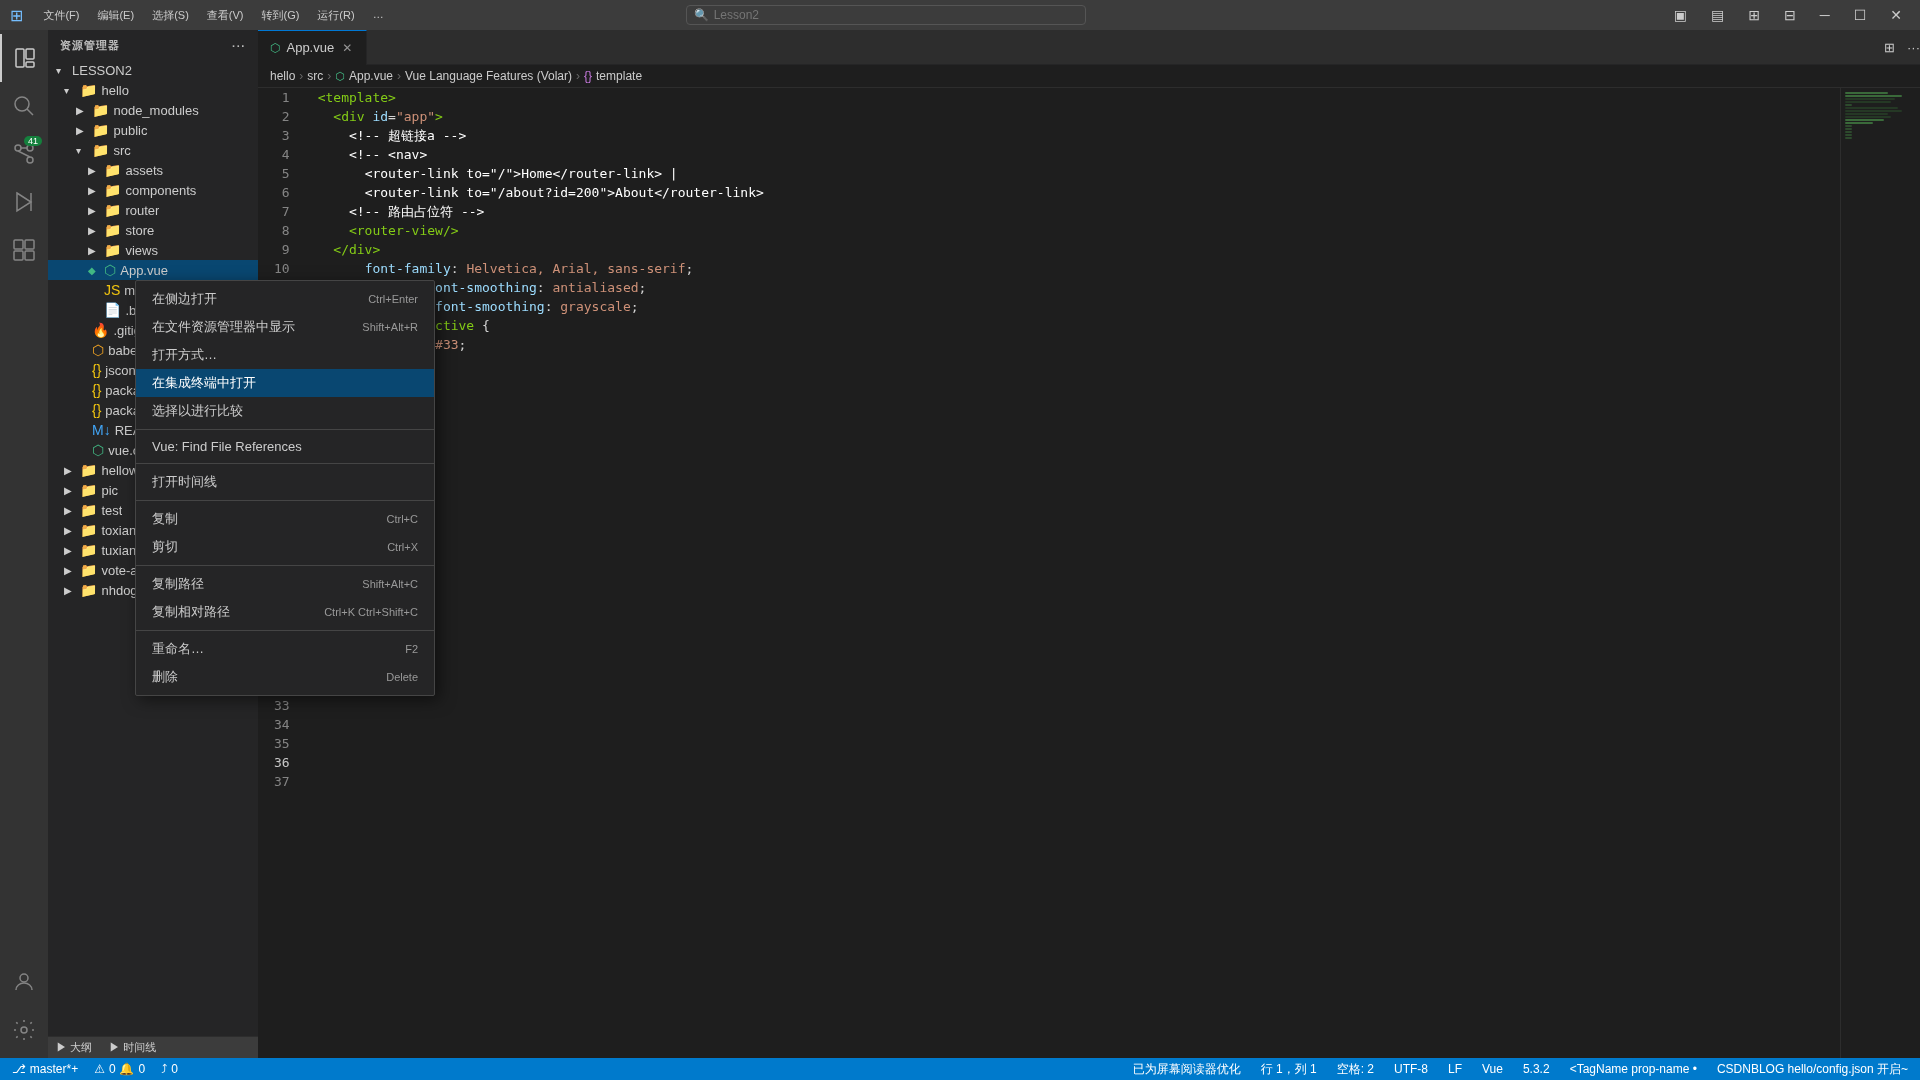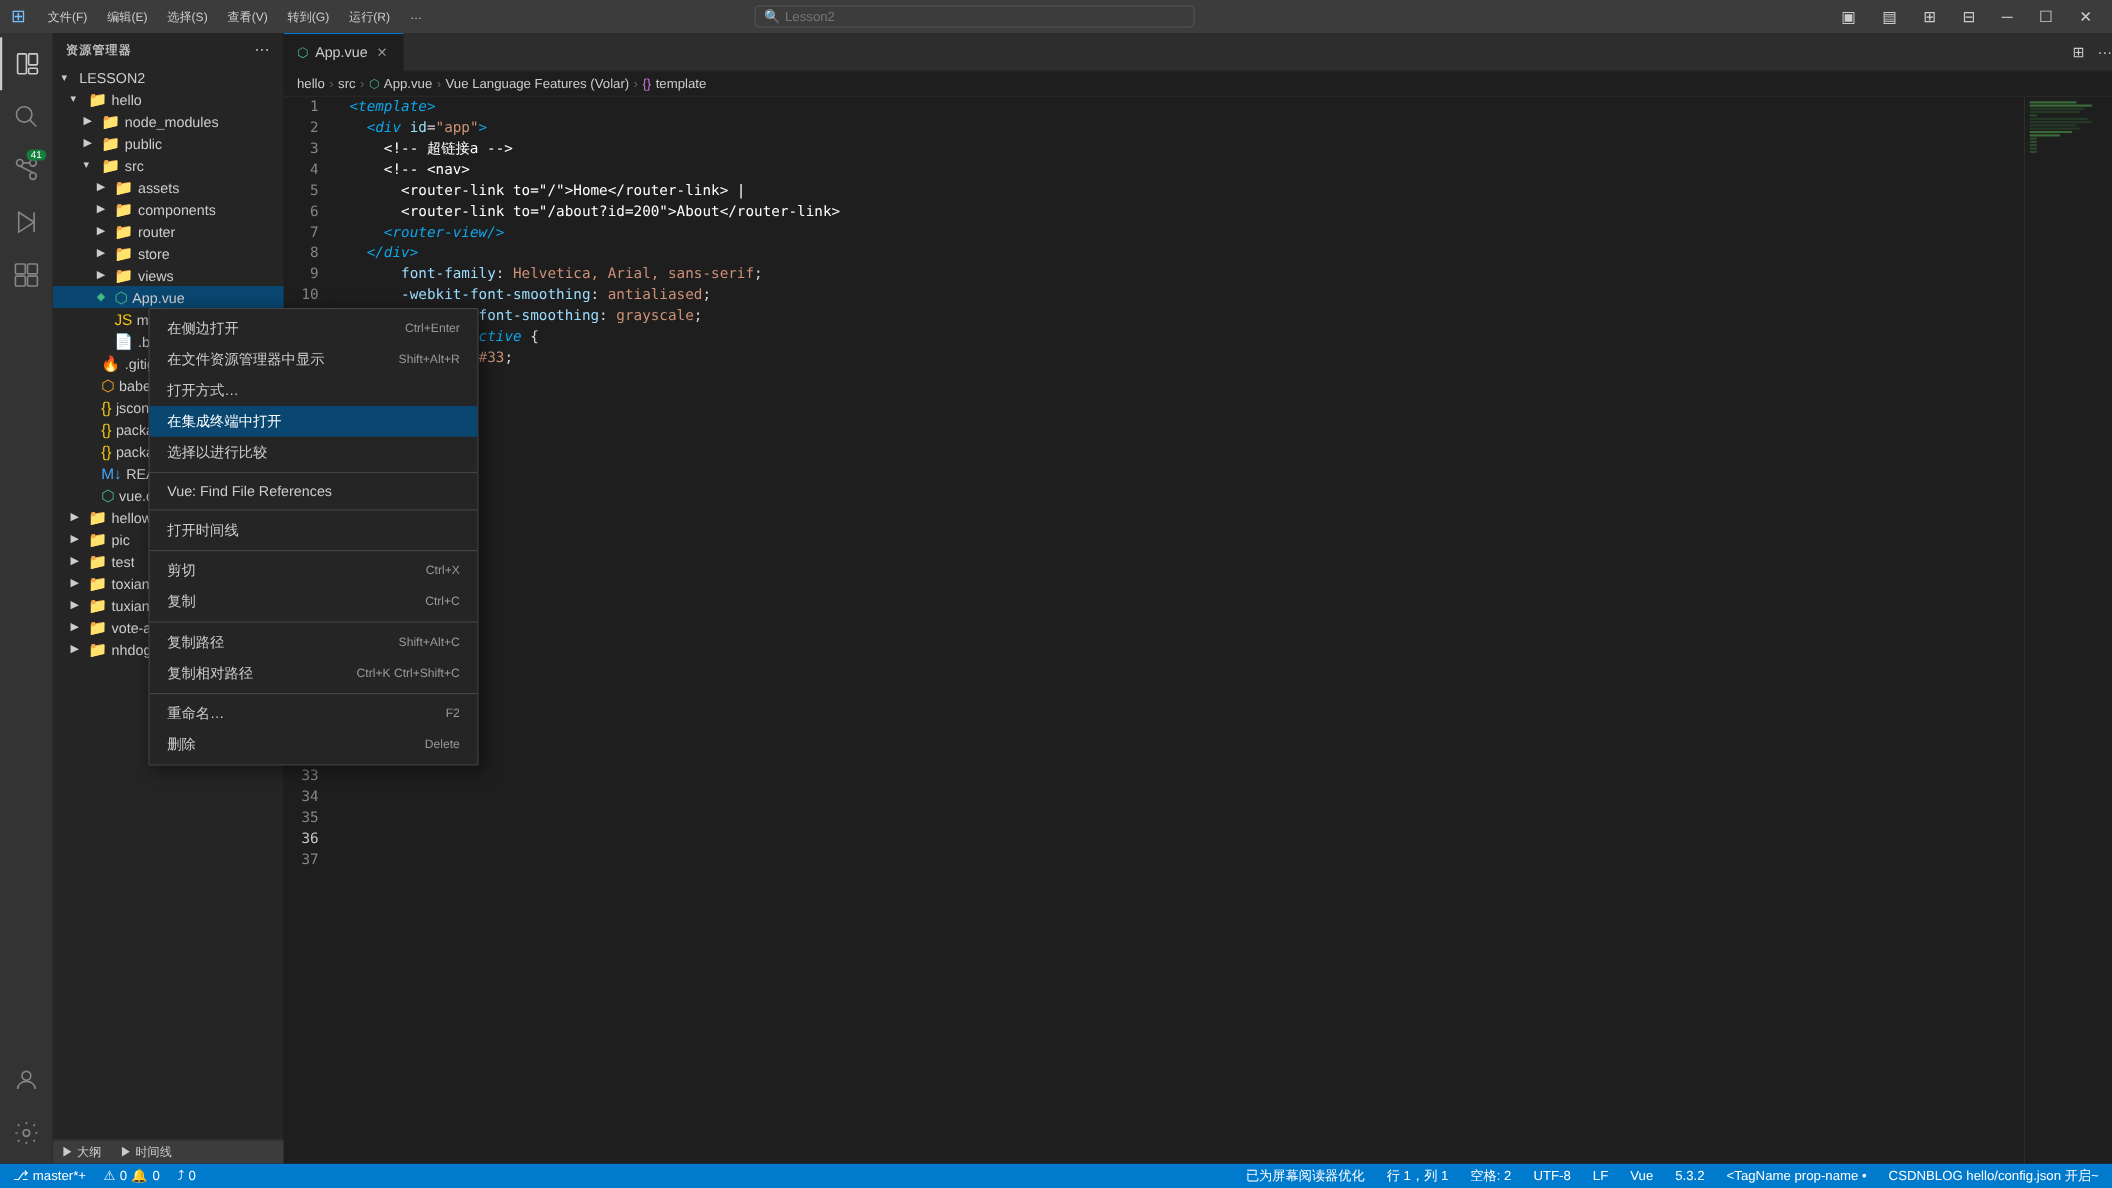--- a/index.html
+++ b/index.html
@@ -92,21 +92,21 @@
     }
     .code-content {
       flex: 1; overflow: auto; font-family: 'Consolas', monospace; font-size: 13px; line-height: 19px; padding: 0 16px; background: #1e1e1e; color: #d4d4d4;
     }
     .code-content::-webkit-scrollbar { width: 8px; height: 8px; }
     .code-content::-webkit-scrollbar-thumb { background: #424242; }
 
     .line { white-space: pre; display: block; }
 
     
-    .c-tag { color: #0ea5e9; font-style: italic; }
+    .c-tag { color: #84cc16; }
     .c-attr { color: #9cdcfe; }
     .c-string { color: #ce9178; }
     .c-comment { color: #ffffff; }
     .c-value { color: #ce9178; }
     .c-property { color: #9cdcfe; }
 
     
     .minimap { width: 80px; background: #1e1e1e; flex-shrink: 0; overflow: hidden; border-left: 1px solid #2d2d2d; }
     .minimap-content { padding: 4px; }
     .minimap-line { height: 2px; margin-bottom: 1px; background: #2d4a2d; border-radius: 1px; }
@@ -471,20 +471,21 @@
           <div>37</div>
       </div>
       <div class="code-content">
         <span class="line"><span class="c-tag">&lt;template&gt;</span></span>
         <span class="line">  <span class="c-tag">&lt;div</span> <span class="c-attr">id</span>=<span class="c-string">"app"</span><span class="c-tag">&gt;</span></span>
         <span class="line">    <span class="c-comment">&lt;!-- 超链接a --&gt;</span></span>
         <span class="line">    <span class="c-comment">&lt;!-- &lt;nav&gt;</span></span>
         <span class="line"></span>
         <span class="line">      <span class="c-comment">&lt;router-link to="/"&gt;Home&lt;/router-link&gt; |</span></span>
         <span class="line">      <span class="c-comment">&lt;router-link to="/about?id=200"&gt;About&lt;/router-link&gt;</span></span>
+        <span class="line">    <span class="c-comment">&lt;!-- 路由占位符 --&gt;</span></span>
         <span class="line">    <span class="c-tag">&lt;router-view/&gt;</span></span>
         <span class="line">  <span class="c-tag">&lt;/div&gt;</span></span>
         <span class="line"></span>
         <span class="line"></span>
         <span class="line"></span>
         <span class="line"></span>
         <span class="line"></span>
         <span class="line"></span>
         <span class="line"></span>
         <span class="line"></span>
@@ -565,27 +566,27 @@
 
     <div class="menu-separator"></div>
 
     <div class="menu-item">
       <span>打开时间线</span>
     </div>
 
     <div class="menu-separator"></div>
 
     <div class="menu-item">
+      <span>复制</span>
+      <span class="menu-item-shortcut">Ctrl+C</span>
+    </div>
+
+    <div class="menu-item">
       <span>剪切</span>
       <span class="menu-item-shortcut">Ctrl+X</span>
-    </div>
-
-    <div class="menu-item">
-      <span>复制</span>
-      <span class="menu-item-shortcut">Ctrl+C</span>
     </div>
 
     <div class="menu-separator"></div>
 
     <div class="menu-item">
       <span>复制路径</span>
       <span class="menu-item-shortcut">Shift+Alt+C</span>
     </div>
 
     <div class="menu-item">

